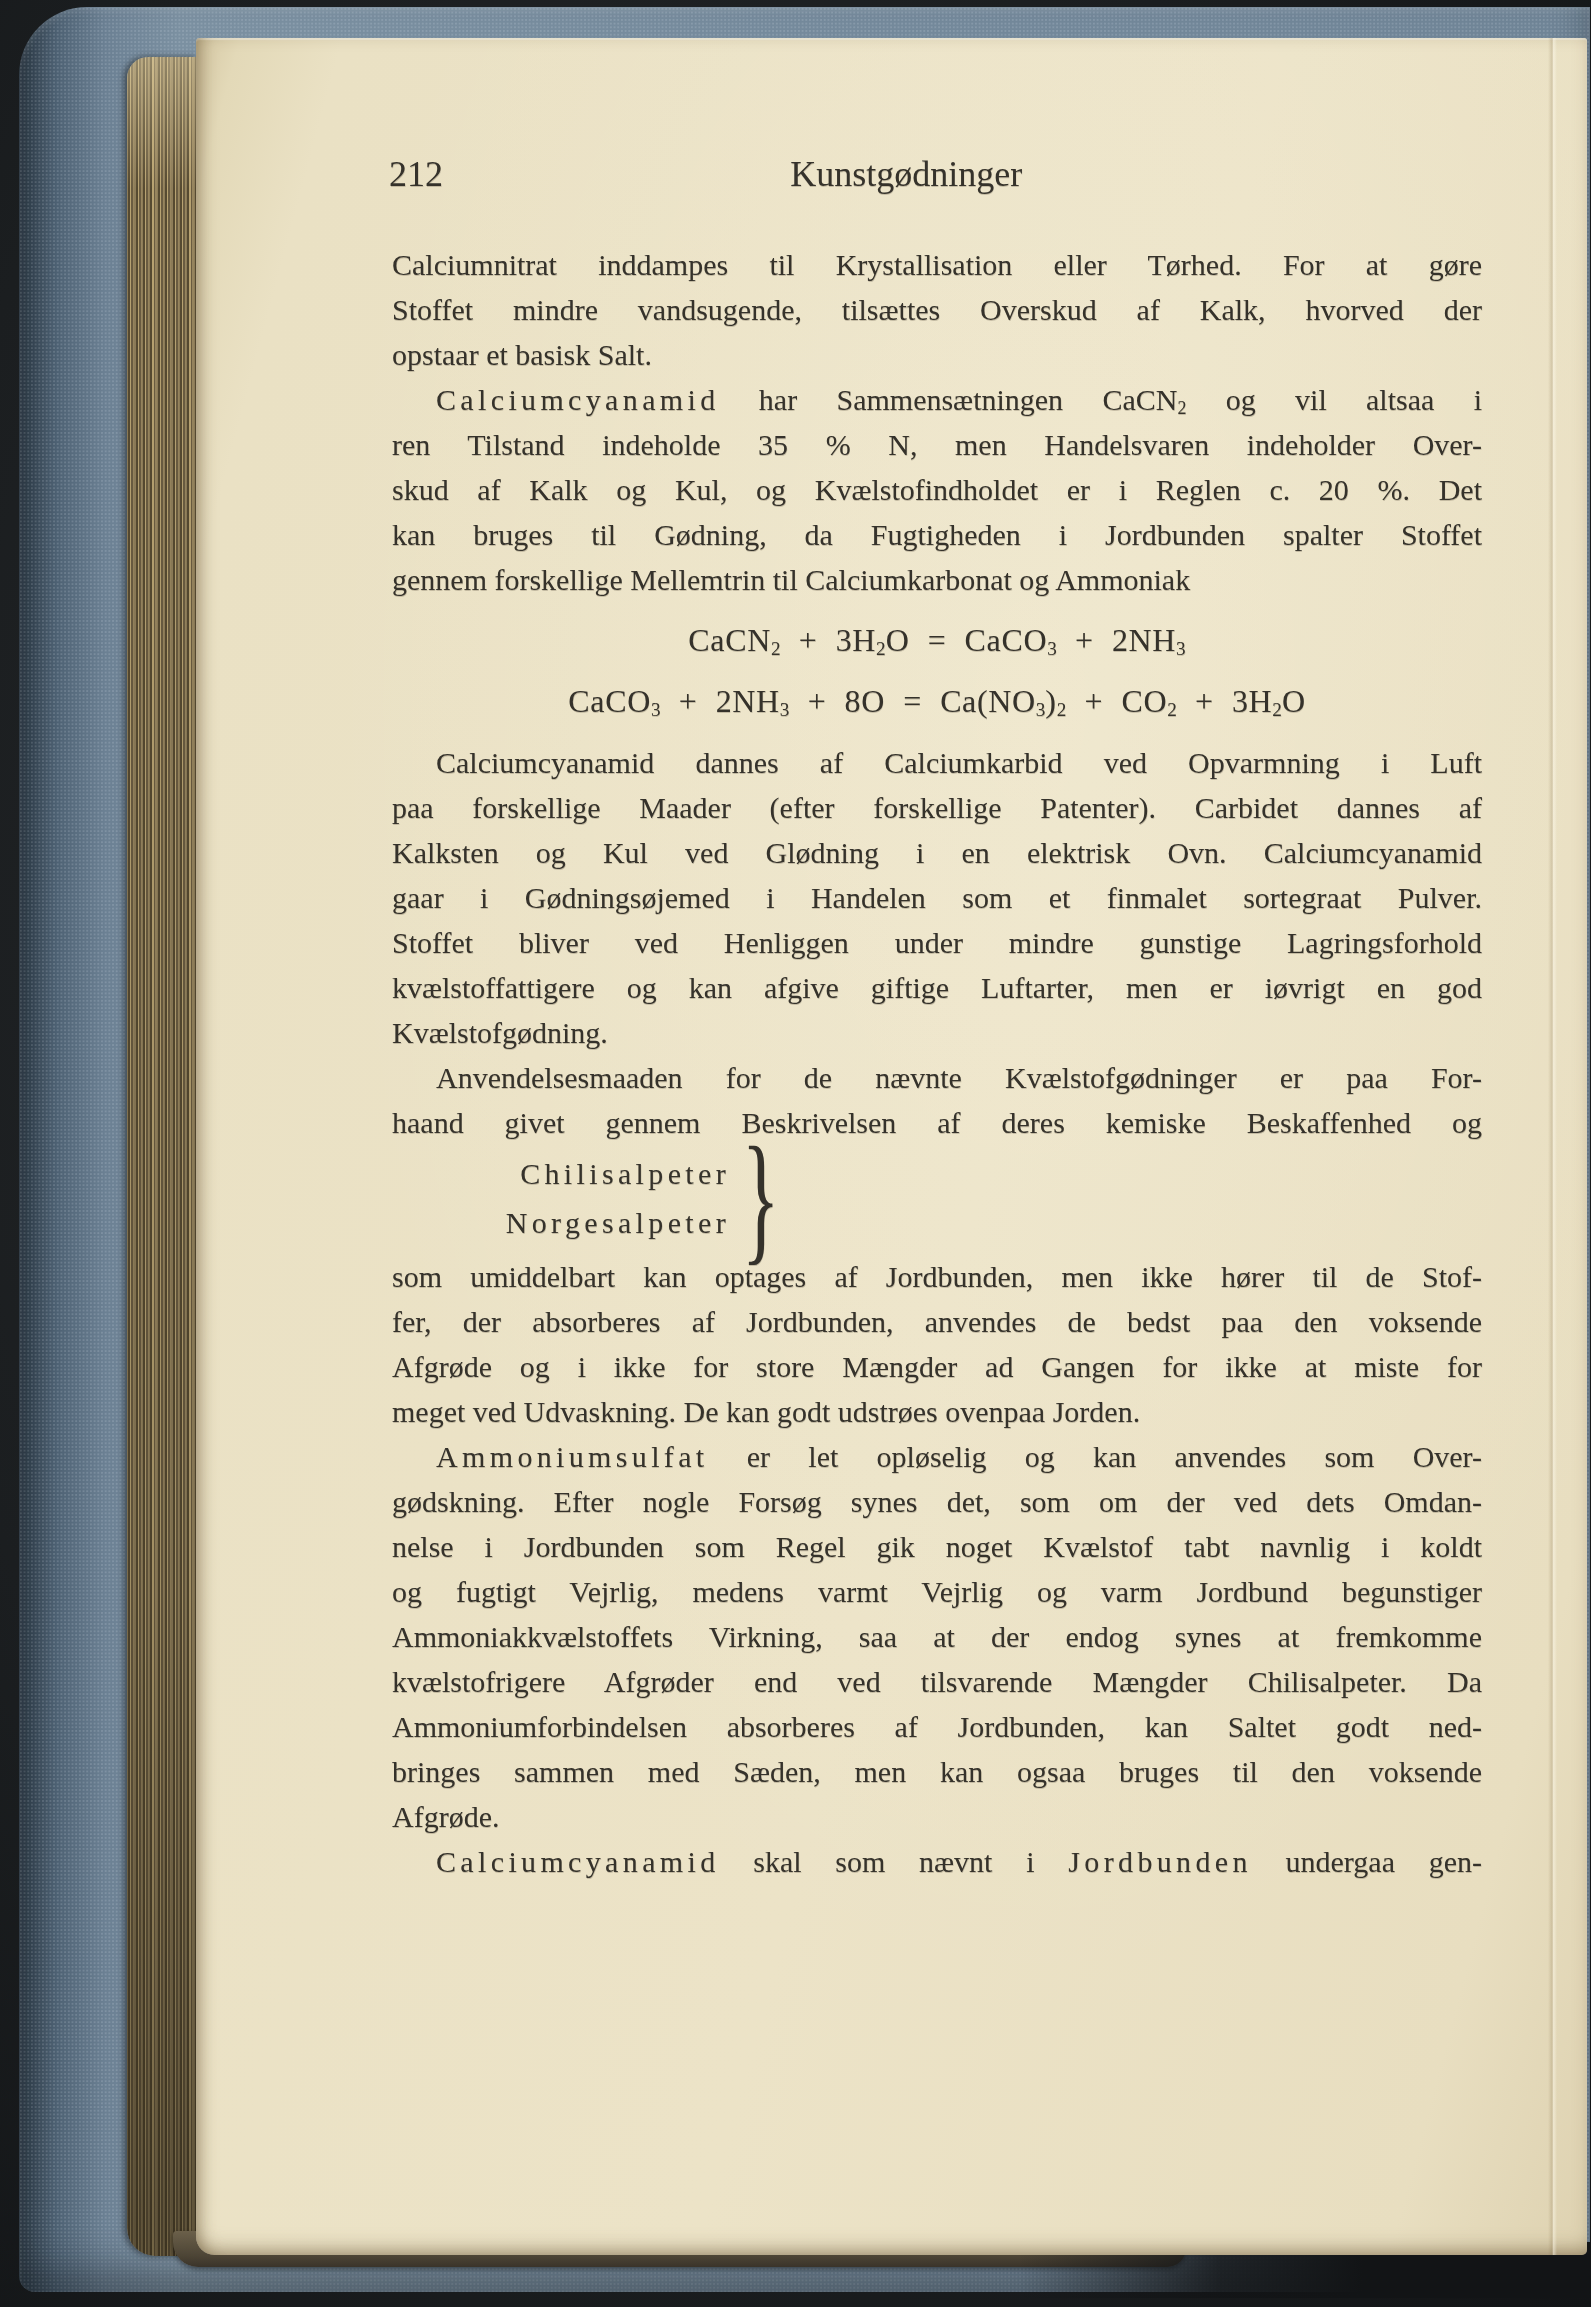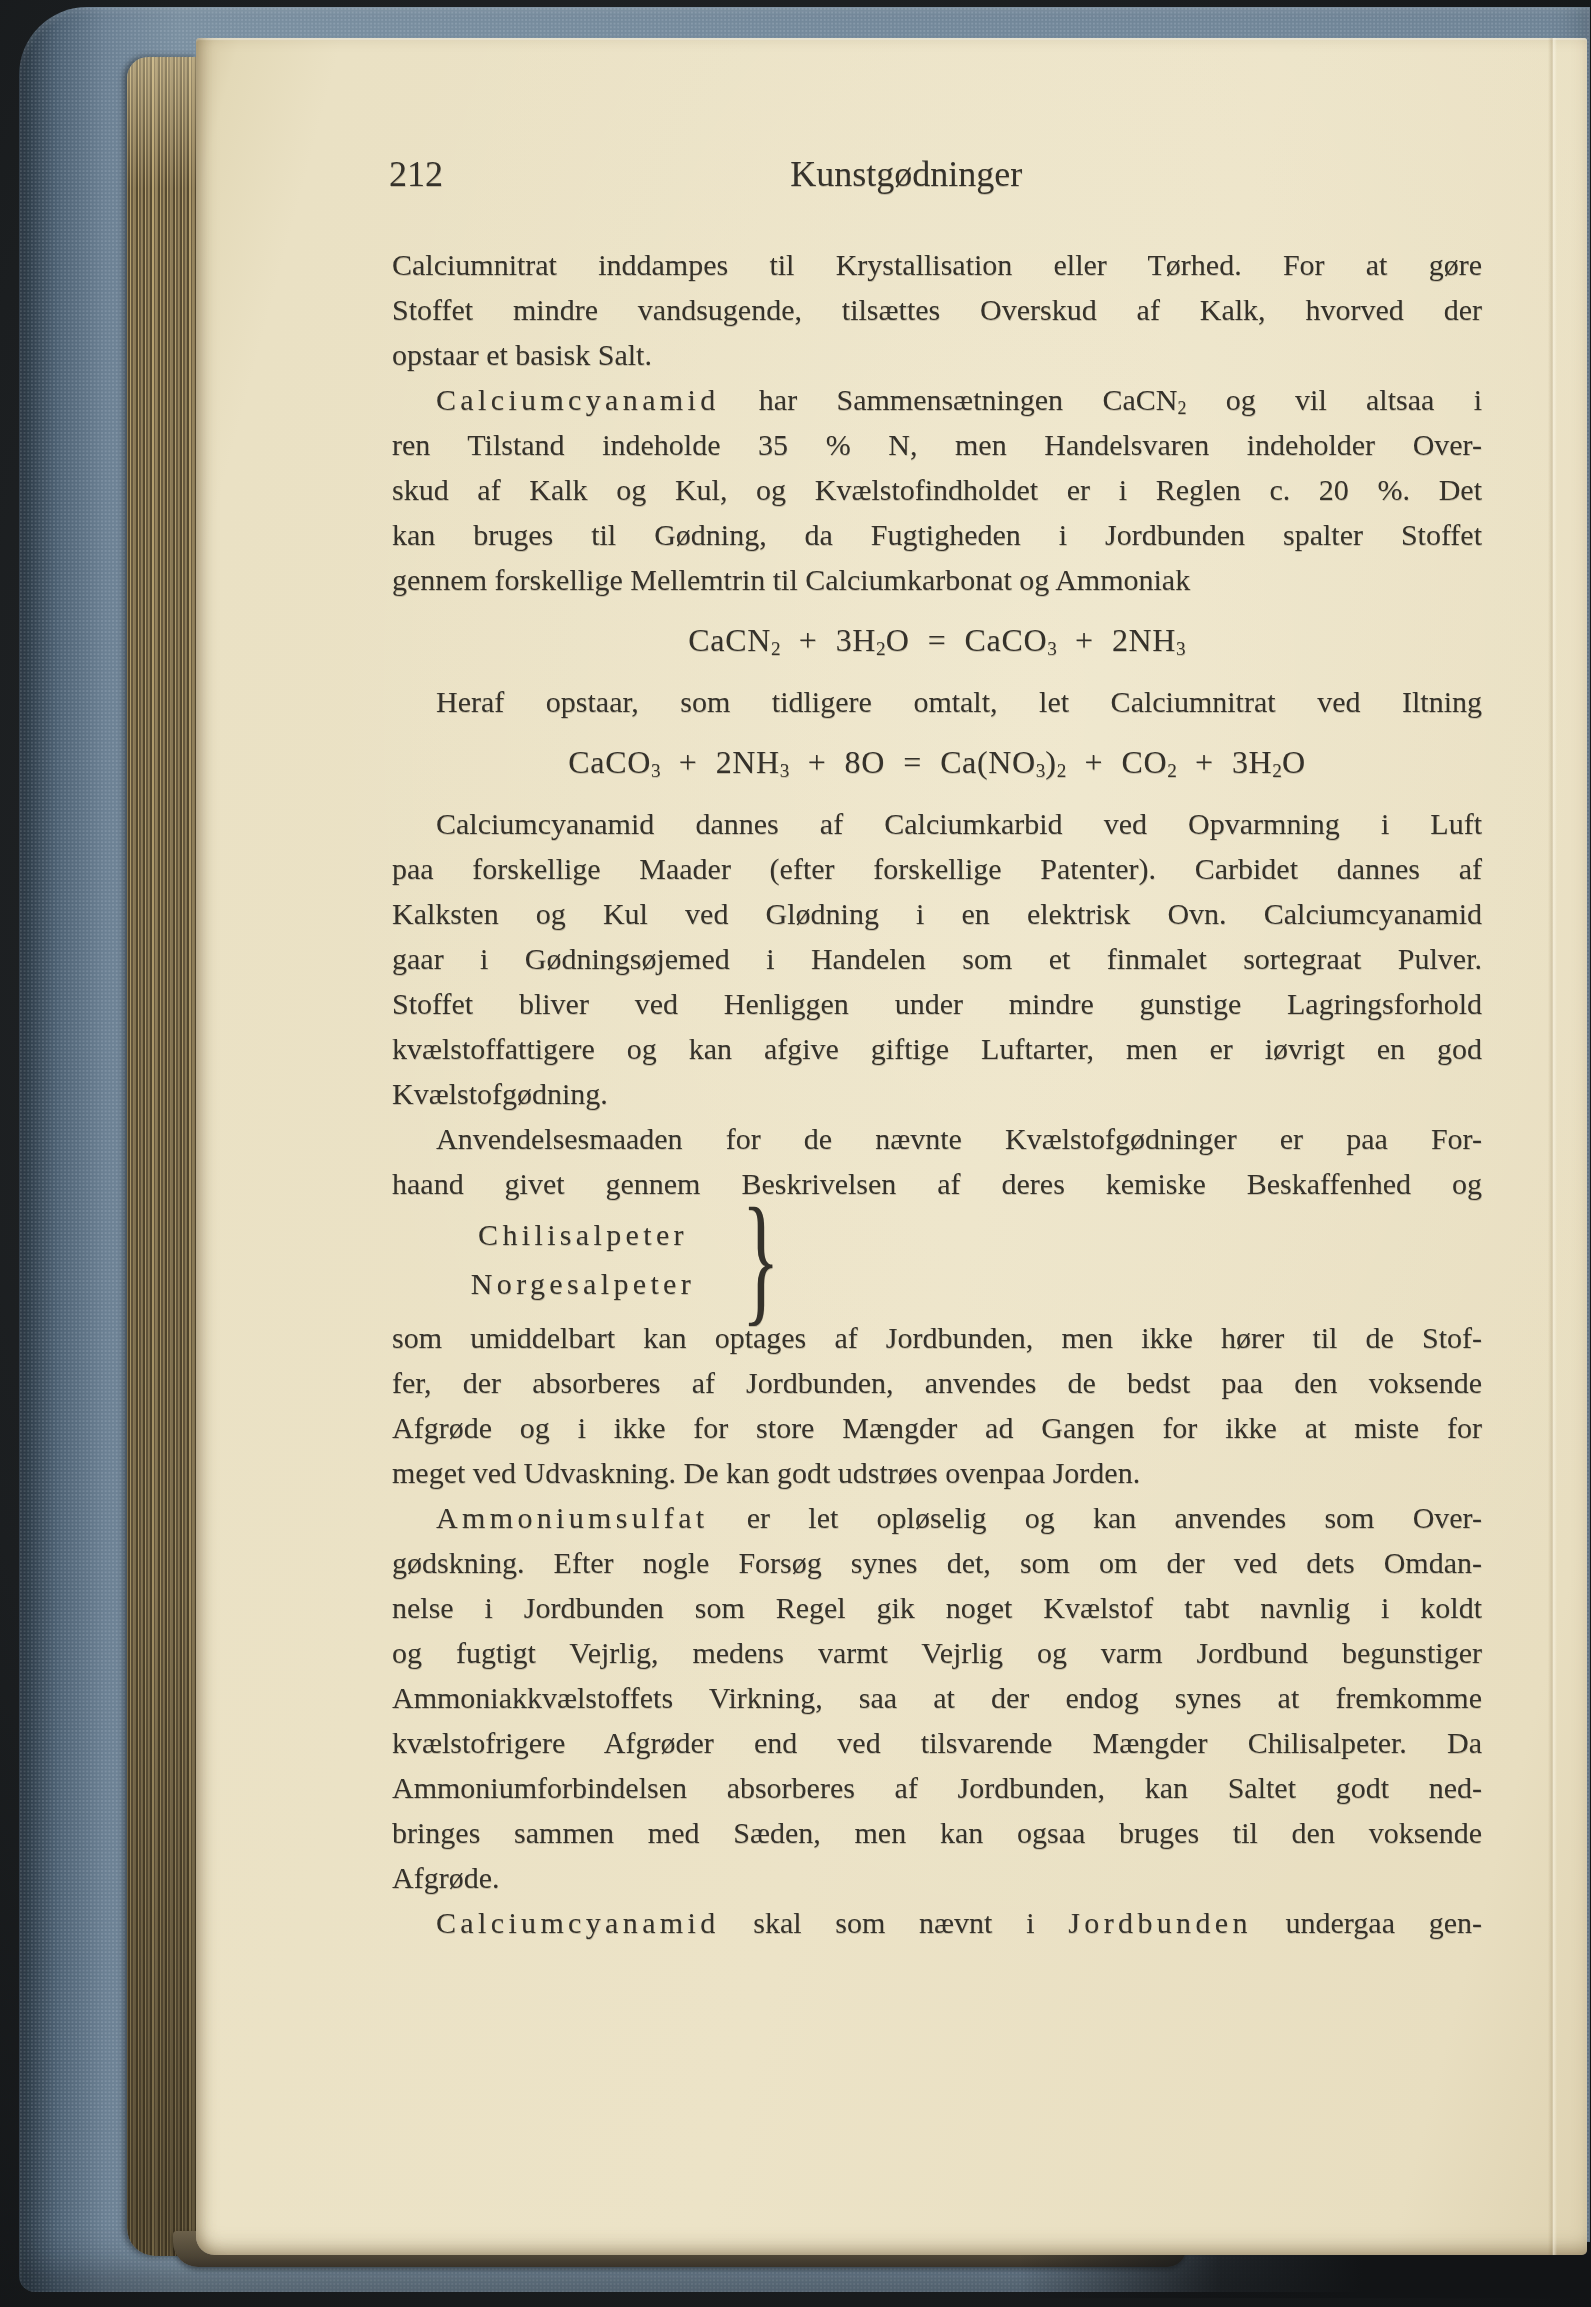--- a/index.html
+++ b/index.html
@@ -71,21 +71,21 @@
   .line.fill{text-align-last:justify;}
   .line.indent{text-indent:44px;}
   .ls{letter-spacing:0.145em;}
   sub{font-size:60%;vertical-align:-0.22em;letter-spacing:normal;line-height:0;}
   .formula{
     text-align:center;margin:16px 0;letter-spacing:0.02em;word-spacing:0.30em;
     font-size:32px;line-height:45px;
   }
   .brace-group{display:flex;align-items:stretch;margin:3.7px 0 6.2px 0;}
   .bcol-left{width:338px;}
-  .bcol-left .bline{line-height:49px;text-indent:44px;text-align:center;}
+  .bcol-left .bline{line-height:49px;text-indent:44px;text-align:right;}
   .brace-glyph{
     display:block;width:52px;flex:0 0 52px;
     font-size:143px;line-height:99px;text-align:center;
     transform:scaleX(0.55);transform-origin:center;
     font-family:"Liberation Serif","DejaVu Serif",serif;
   }
   .bcol-right{flex:1;margin-left:17.3px;}
   .bcol-right .line{line-height:49px;}
 </style>
 </head>
@@ -107,21 +107,20 @@
   <div class="textblock ink">
       <div class="line fill"><span>Calciumnitrat inddampes til Krystallisation eller Tørhed. For at gøre</span></div>
       <div class="line fill"><span>Stoffet mindre vandsugende, tilsættes Overskud af Kalk, hvorved der</span></div>
       <div class="line"><span>opstaar et basisk Salt.</span></div>
       <div class="line fill indent"><span class="ls">Calciumcyanamid</span><span> har Sammensætningen CaCN</span><sub>2</sub><span> og vil altsaa i</span></div>
       <div class="line fill"><span>ren Tilstand indeholde 35 % N, men Handelsvaren indeholder Over-</span></div>
       <div class="line fill"><span>skud af Kalk og Kul, og Kvælstofindholdet er i Reglen c. 20 %. Det</span></div>
       <div class="line fill"><span>kan bruges til Gødning, da Fugtigheden i Jordbunden spalter Stoffet</span></div>
       <div class="line"><span>gennem forskellige Mellemtrin til Calciumkarbonat og Ammoniak</span></div>
       <div class="formula"><span>CaCN</span><sub>2</sub><span> + 3H</span><sub>2</sub><span>O = CaCO</span><sub>3</sub><span> + 2NH</span><sub>3</sub></div>
-      <div class="line fill indent"><span>Heraf opstaar, som tidligere omtalt, let Calciumnitrat ved Iltning</span></div>
       <div class="formula"><span>CaCO</span><sub>3</sub><span> + 2NH</span><sub>3</sub><span> + 8O = Ca(NO</span><sub>3</sub><span>)</span><sub>2</sub><span> + CO</span><sub>2</sub><span> + 3H</span><sub>2</sub><span>O</span></div>
       <div class="line fill indent"><span>Calciumcyanamid dannes af Calciumkarbid ved Opvarmning i Luft</span></div>
       <div class="line fill"><span>paa forskellige Maader (efter forskellige Patenter). Carbidet dannes af</span></div>
       <div class="line fill"><span>Kalksten og Kul ved Glødning i en elektrisk Ovn. Calciumcyanamid</span></div>
       <div class="line fill"><span>gaar i Gødningsøjemed i Handelen som et finmalet sortegraat Pulver.</span></div>
       <div class="line fill"><span>Stoffet bliver ved Henliggen under mindre gunstige Lagringsforhold</span></div>
       <div class="line fill"><span>kvælstoffattigere og kan afgive giftige Luftarter, men er iøvrigt en god</span></div>
       <div class="line"><span>Kvælstofgødning.</span></div>
       <div class="line fill indent"><span>Anvendelsesmaaden for de nævnte Kvælstofgødninger er paa For-</span></div>
       <div class="line fill"><span>haand givet gennem Beskrivelsen af deres kemiske Beskaffenhed og</span></div>

